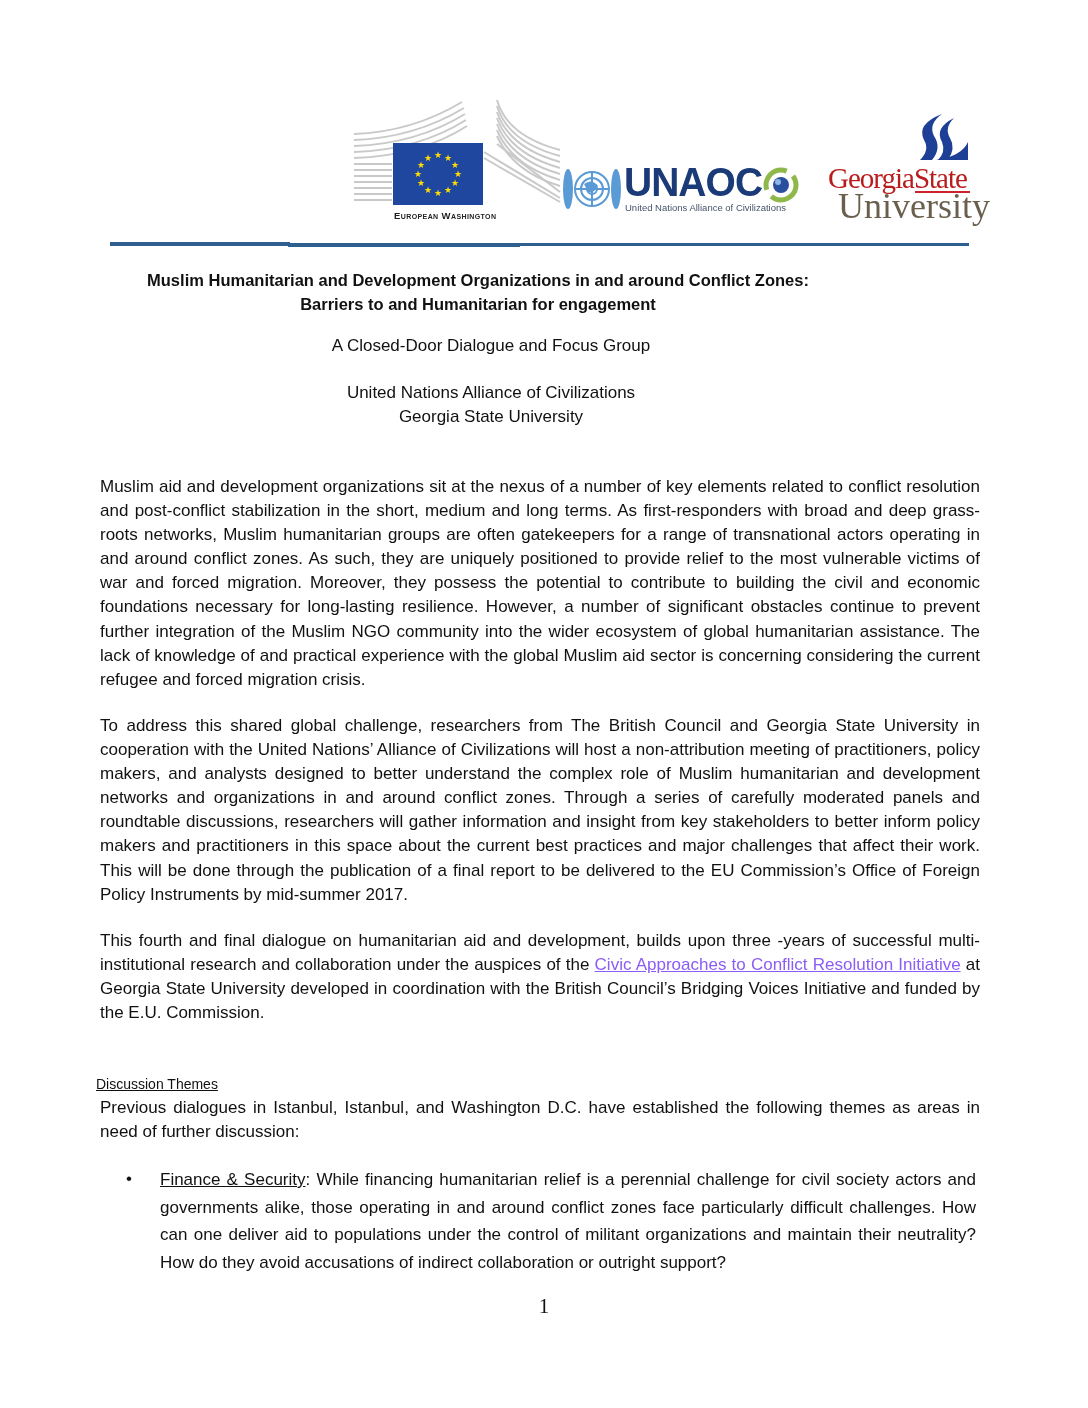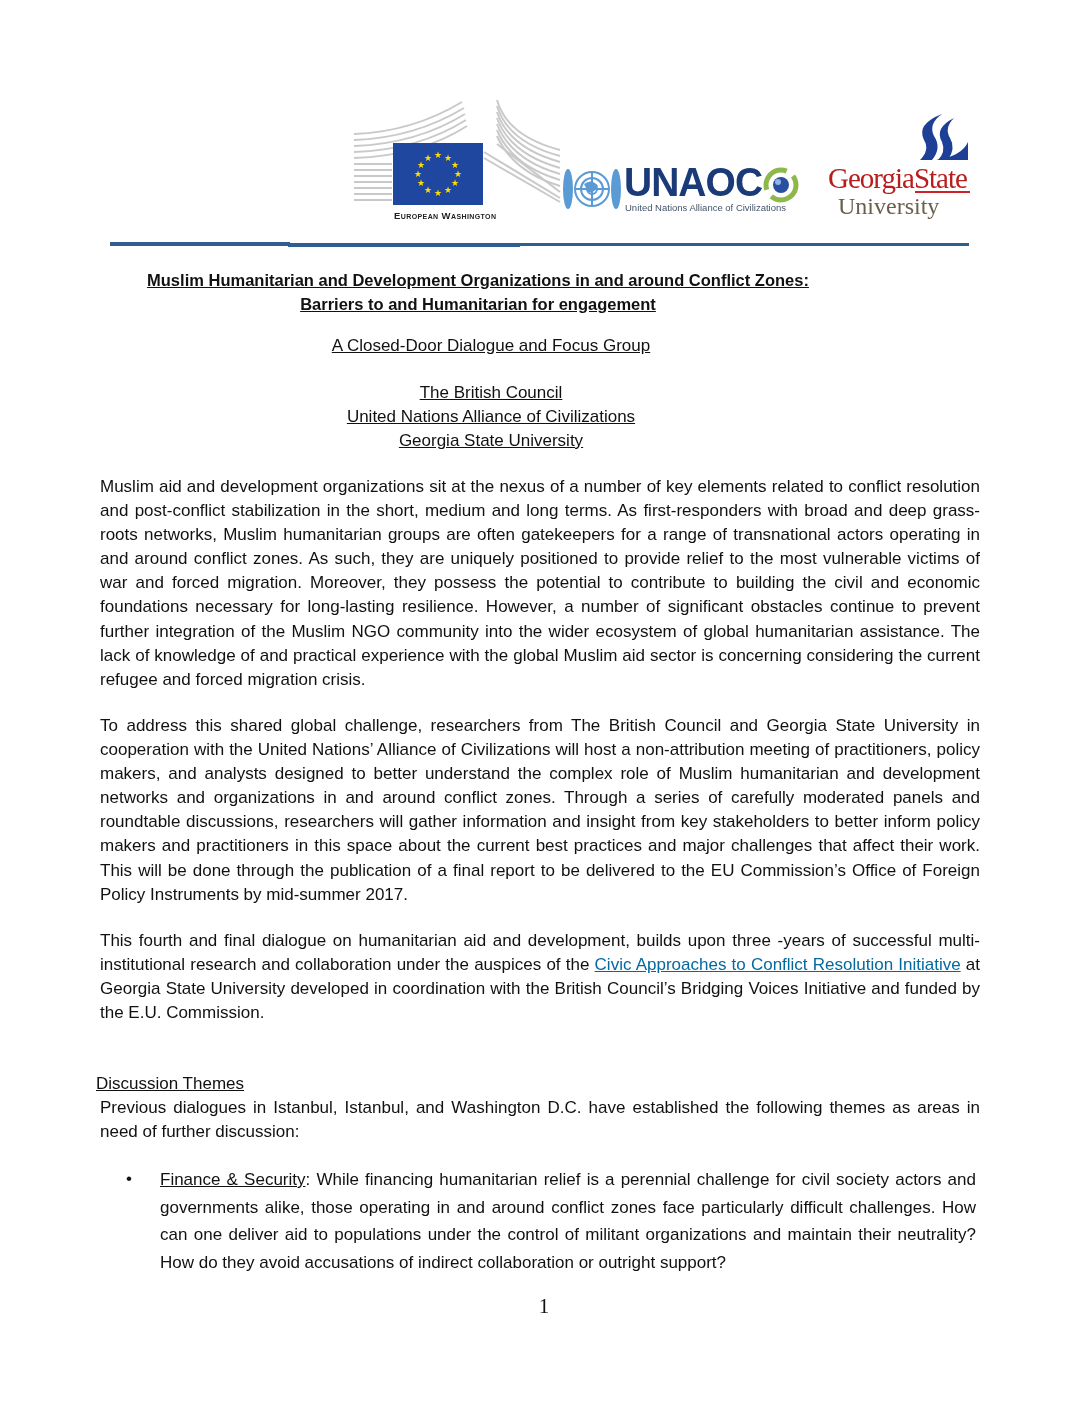--- a/index.html
+++ b/index.html
@@ -23,34 +23,34 @@
   .ec .ec-label { position: absolute; left: 42px; top: 114px; font-family: "Liberation Sans", sans-serif; font-weight: bold;
                   font-size: 9.5px; color: #222; letter-spacing: 0.4px; font-variant: small-caps; white-space: nowrap; }
 
   .unaoc { position: absolute; left: 562px; top: 160px; width: 240px; height: 60px; }
   .unaoc .word { position: absolute; left: 62px; top: 2px; font-family: "Liberation Sans", sans-serif; font-weight: bold;
                  font-size: 41px; line-height: 40px; color: #1b3a78; letter-spacing: -1px; transform: scaleX(0.95); transform-origin: left top; }
   .unaoc .sub { position: absolute; left: 63px; top: 42px; font-family: "Liberation Sans", sans-serif; font-size: 9.5px; color: #44546a; white-space: nowrap; }
 
   .gsu { position: absolute; left: 800px; top: 112px; width: 175px; height: 115px; }
   .gsu .g1 { position: absolute; left: 28px; top: 52px; font-family: "Liberation Serif", serif; font-size: 29px; line-height: 28px; color: #b91c1c; letter-spacing: -1px; white-space: nowrap; }
-  .gsu .g2 { position: absolute; left: 38px; top: 78px; font-family: "Liberation Serif", serif; font-size: 24px; line-height: 32px; color: #6a5f4c; white-space: nowrap; }
+  .gsu .g2 { position: absolute; left: 38px; top: 78px; font-family: "Liberation Serif", serif; font-size: 36px; line-height: 32px; color: #6a5f4c; white-space: nowrap; }
   .gsu .redline { position: absolute; left: 115px; top: 79px; width: 55px; height: 2px; background: #cc2229; }
 
   .rule { position: absolute; height: 4px; background: #2f5f8f; }
 
   
-  .center { position: absolute; left: 0; width: 956px; text-align: center; text-decoration: underline; }
+  .center { position: absolute; left: 0; width: 956px; text-align: center; }
   .title { font-weight: bold; font-size: 16.5px; line-height: 24px; }
   .centered-line { font-size: 17px; line-height: 24px; margin-left: 13px; }
 
   
   .para { position: absolute; left: 100px; width: 880px; font-size: 17px; line-height: 24.1px; text-align: justify; }
-  .para a { color: #0369a1; text-decoration: underline; }
-  .section-heading { position: absolute; left: 96px; font-size: 17px; line-height: 24px; text-decoration: underline; }
+  .para a { color: #8b5cf6; text-decoration: underline; }
+  .section-heading { position: absolute; left: 96px; font-size: 14px; line-height: 24px; text-decoration: underline; }
 
   .bullet-item { position: absolute; left: 96px; width: 880px; }
   .bullet-dot { position: absolute; left: 30px; top: 1px; font-size: 17px; line-height: 24px; }
   .bullet-text { position: absolute; left: 64px; width: 816px; font-size: 17px; line-height: 27.5px; text-align: justify; }
   .bullet-text .term { text-decoration: underline; }
 
   .page-number { position: absolute; left: 0; width: 1088px; top: 1294px; text-align: center;
                  font-family: "Liberation Serif", serif; font-size: 21px; color: #111; }
 </style>
 </head>
@@ -150,21 +150,20 @@
   </div>
 
   <div class="center title" style="top:268px;">
     <div>Muslim Humanitarian and Development Organizations in and around Conflict Zones:</div>
     <div>Barriers to and Humanitarian for engagement</div>
   </div>
 
   <div class="center centered-line" style="top:334px;">A Closed-Door Dialogue and Focus Group</div>
 
   <div class="center centered-line" style="top:381px;">
-    <div>The British Council</div>
     <div>United Nations Alliance of Civilizations</div>
     <div>Georgia State University</div>
   </div>
 
   <div class="para" style="top:475px;">Muslim aid and development organizations sit at the nexus of a number of key elements related to conflict resolution and post-conflict stabilization in the short, medium and long terms. As first-responders with broad and deep grass-roots networks, Muslim humanitarian groups are often gatekeepers for a range of transnational actors operating in and around conflict zones. As such, they are uniquely positioned to provide relief to the most vulnerable victims of war and forced migration. Moreover, they possess the potential to contribute to building the civil and economic foundations necessary for long-lasting resilience. However, a number of significant obstacles continue to prevent further integration of the Muslim NGO community into the wider ecosystem of global humanitarian assistance. The lack of knowledge of and practical experience with the global Muslim aid sector is concerning considering the current refugee and forced migration crisis.</div>
 
   <div class="para" style="top:714px;">To address this shared global challenge, researchers from The British Council and Georgia State University in cooperation with the United Nations’ Alliance of Civilizations will host a non-attribution meeting of practitioners, policy makers, and analysts designed to better understand the complex role of Muslim humanitarian and development networks and organizations in and around conflict zones. Through a series of carefully moderated panels and roundtable discussions, researchers will gather information and insight from key stakeholders to better inform policy makers and practitioners in this space about the current best practices and major challenges that affect their work. This will be done through the publication of a final report to be delivered to the EU Commission’s Office of Foreign Policy Instruments by mid-summer 2017.</div>
 
   <div class="para" style="top:929px;">
     <span>This fourth and final dialogue on humanitarian aid and development, builds upon three -years of successful multi-institutional research and collaboration under the auspices of the </span><a href="#">Civic Approaches to Conflict Resolution Initiative</a><span> at Georgia State University developed in coordination with the British Council’s Bridging Voices Initiative and funded by the E.U. Commission.</span>

